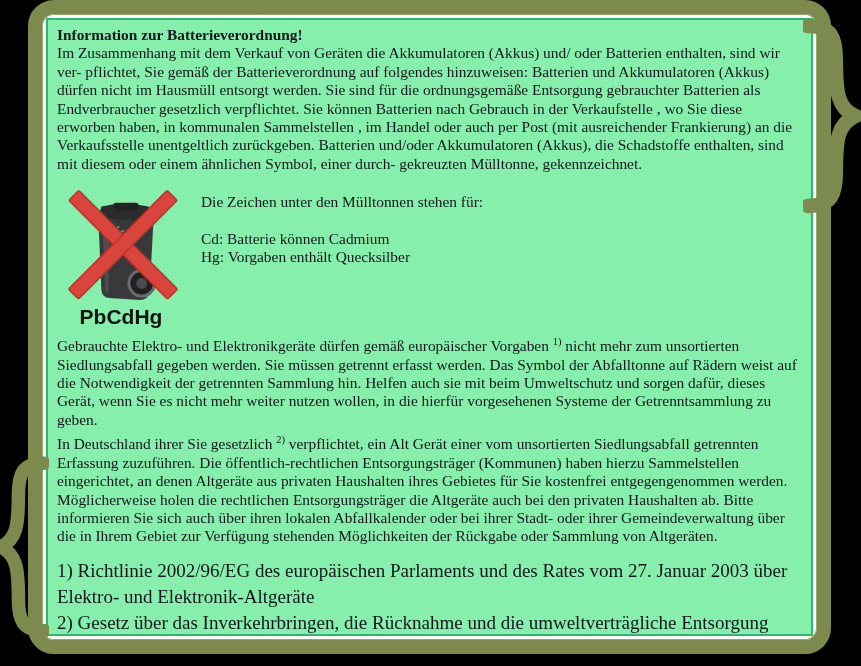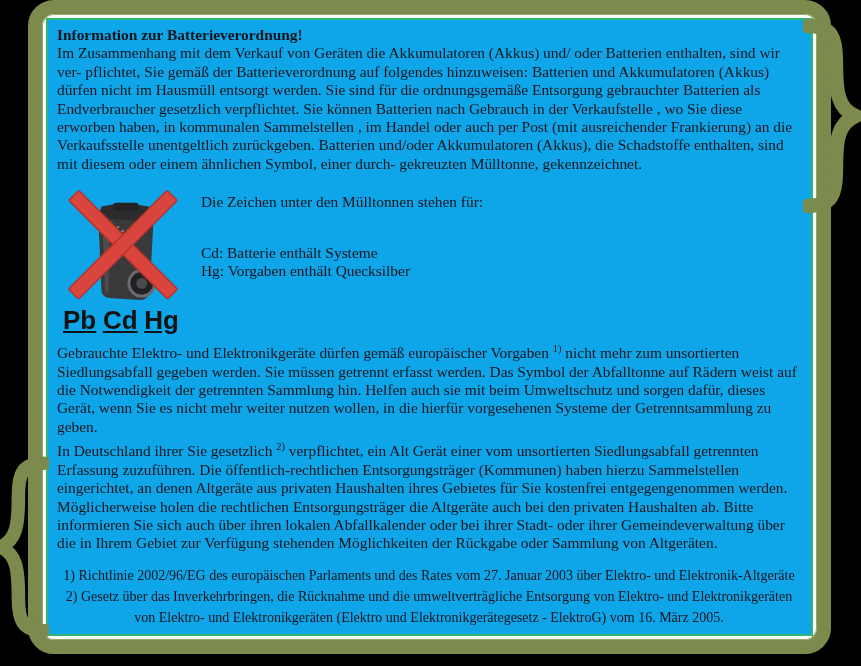--- a/index.html
+++ b/index.html
@@ -9,40 +9,40 @@
   }
   
   .frame{
     position:absolute;left:28px;top:0;right:30px;bottom:12px;
     background:#fff;border:14px solid #7d8a4d;border-radius:26px;
     box-shadow:inset 0 0 0 1px #9aa76b;
   }
   
   .doc{
     position:absolute;left:4px;top:4px;right:4px;bottom:4px;
-    border:2px solid #2eb773;background:#0ea5e9;
+    border:2px solid #2eb773;background:#86efac;
     padding:6px 10px 4px 9px;box-sizing:border-box;overflow:hidden;
   }
   .doc p,.doc h3{margin:0;font-size:15.4px;line-height:18.4px;}
   h3{font-weight:bold;}
   .gap-s{height:6px;}
   .gap-m{height:12px;}
   .sup{vertical-align:super;font-size:10.5px;line-height:0;}
   
   .figure-row{display:flex;align-items:flex-start;margin:10px 0 8px 4px;}
   .bin-block{width:124px;flex:0 0 auto;}
   .bin-labels{
-    display:flex;justify-content:space-between;padding:0 6px 0 2px;
+    display:flex;justify-content:center;padding:0 6px 0 2px;
     font-family:"Liberation Sans","DejaVu Sans",sans-serif;
-    font-weight:bold;font-size:26px;color:#121212;margin-top:-2px;text-decoration:underline;
+    font-weight:bold;font-size:21px;color:#121212;margin-top:-2px;
   }
   .figure-text{margin-left:16px;padding-top:10px;}
-  .figure-text .caption{margin-bottom:32px;}
+  .figure-text .caption{margin-bottom:18px;}
   .legend-line{font-size:15.4px;line-height:18.6px;}
-  .footnotes p{font-size:14px;line-height:21px;text-align:center;}
+  .footnotes p{font-size:19px;line-height:26px;}
   
   .brace{position:absolute;z-index:5;}
 </style>
 </head>
 <body>
 
 <div class="stage">
 
   <div class="brace" style="left:803px;top:16px;">
     <svg width="58" height="200" viewBox="0 0 60 200">
@@ -92,21 +92,21 @@
           </span>
           <div class="bin-labels">
             <span>Pb</span>
             <span>Cd</span>
             <span>Hg</span>
           </div>
         </div>
 
         <div class="figure-text">
           <p class="caption">Die Zeichen unter den Mülltonnen stehen für:</p>
-          <p class="legend-line">Cd: Batterie enthält Systeme</p>
+          <p class="legend-line">Cd: Batterie können Cadmium</p>
           <p class="legend-line">Hg: Vorgaben enthält Quecksilber</p>
         </div>
       </div>
 
 
       <p><span>Gebrauchte Elektro- und Elektronikgeräte dürfen gemäß europäischer Vorgaben </span><span class="sup">1)</span><span> nicht mehr zum unsortierten Siedlungsabfall gegeben werden. Sie müssen getrennt erfasst werden. Das Symbol der Abfalltonne auf Rädern weist auf die Notwendigkeit der getrennten Sammlung hin. Helfen auch sie mit beim Umweltschutz und sorgen dafür, dieses Gerät, wenn Sie es nicht mehr weiter nutzen wollen, in die hierfür vorgesehenen Systeme der Getrenntsammlung zu geben.</span></p>
 
       <div class="gap-s"></div>
 
       <p><span>In Deutschland ihrer Sie gesetzlich </span><span class="sup">2)</span><span> verpflichtet, ein Alt Gerät einer vom unsortierten Siedlungsabfall getrennten Erfassung zuzuführen. Die öffentlich-rechtlichen Entsorgungsträger (Kommunen) haben hierzu Sammelstellen eingerichtet, an denen Altgeräte aus privaten Haushalten ihres Gebietes für Sie kostenfrei entgegengenommen werden.</span></p>

